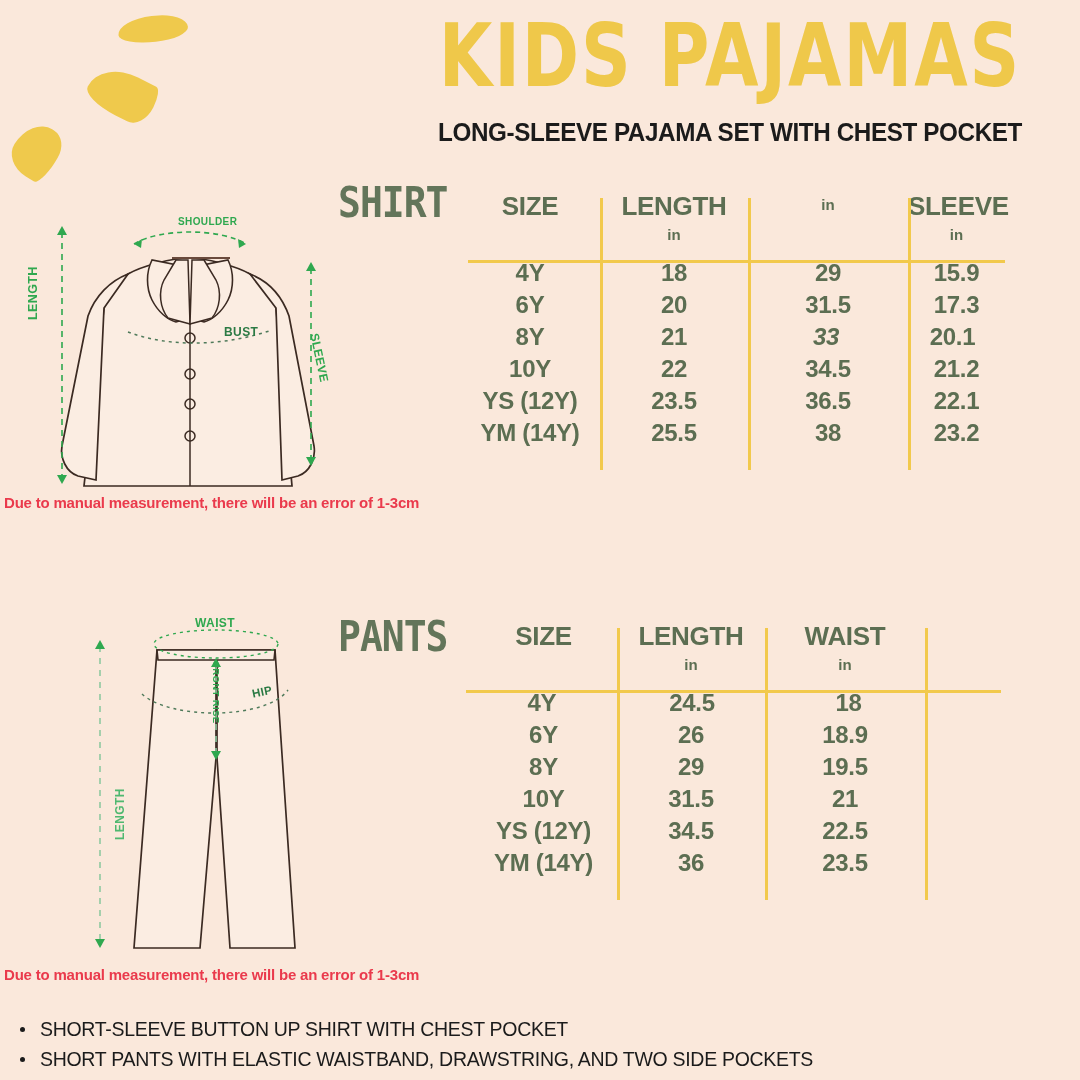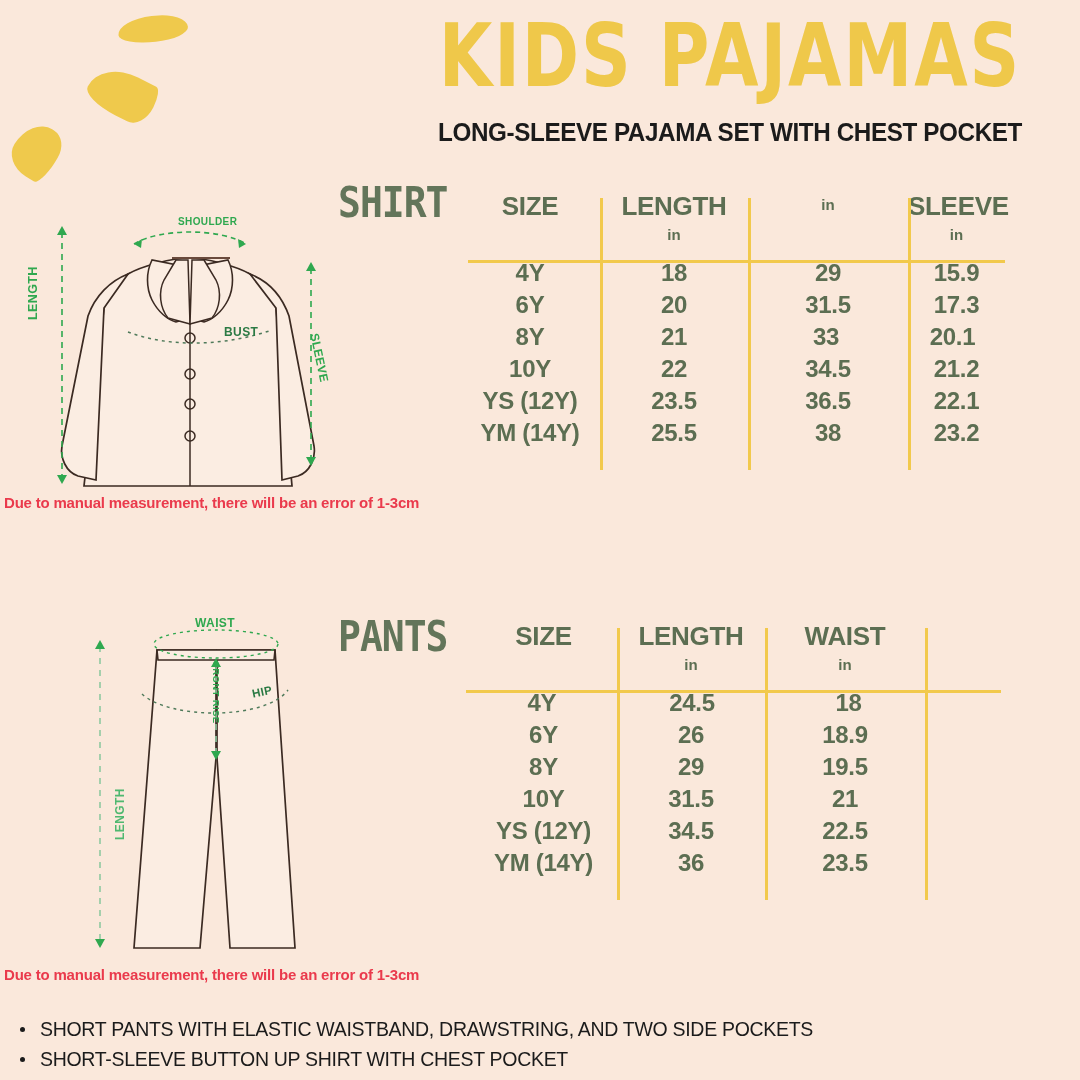--- a/index.html
+++ b/index.html
@@ -281,21 +281,21 @@
     </div>
     <div class="body-row">
       <div class="body-cell" style="width:140px;">6Y</div>
       <div class="body-cell" style="width:148px;">20</div>
       <div class="body-cell" style="width:160px;">31.5</div>
       <div class="body-cell" style="width:97px;">17.3</div>
     </div>
     <div class="body-row">
       <div class="body-cell" style="width:140px;">8Y</div>
       <div class="body-cell" style="width:148px;">21</div>
-      <div class="body-cell" style="width:156px;">33</div>
+      <div class="body-cell" style="width:156px;font-style:italic;">33</div>
       <div class="body-cell" style="width:97px;">20.1</div>
     </div>
     <div class="body-row">
       <div class="body-cell" style="width:140px;">10Y</div>
       <div class="body-cell" style="width:148px;">22</div>
       <div class="body-cell" style="width:160px;">34.5</div>
       <div class="body-cell" style="width:97px;">21.2</div>
     </div>
     <div class="body-row">
       <div class="body-cell" style="width:140px;">YS (12Y)</div>
@@ -407,16 +407,16 @@
       <div class="body-cell" style="width:147px;">YM (14Y)</div>
       <div class="body-cell" style="width:148px;">36</div>
       <div class="body-cell" style="width:160px;">23.5</div>
       <div class="body-cell" style="width:80px;"></div>
     </div>
   </div>
 </div>
 
 <div id="bullets">
   <ul>
+    <li>SHORT-SLEEVE BUTTON UP SHIRT WITH CHEST POCKET</li>
     <li>SHORT PANTS WITH ELASTIC WAISTBAND, DRAWSTRING, AND TWO SIDE POCKETS</li>
-    <li>SHORT-SLEEVE BUTTON UP SHIRT WITH CHEST POCKET</li>
   </ul>
 </div>
 
 </body></html>

